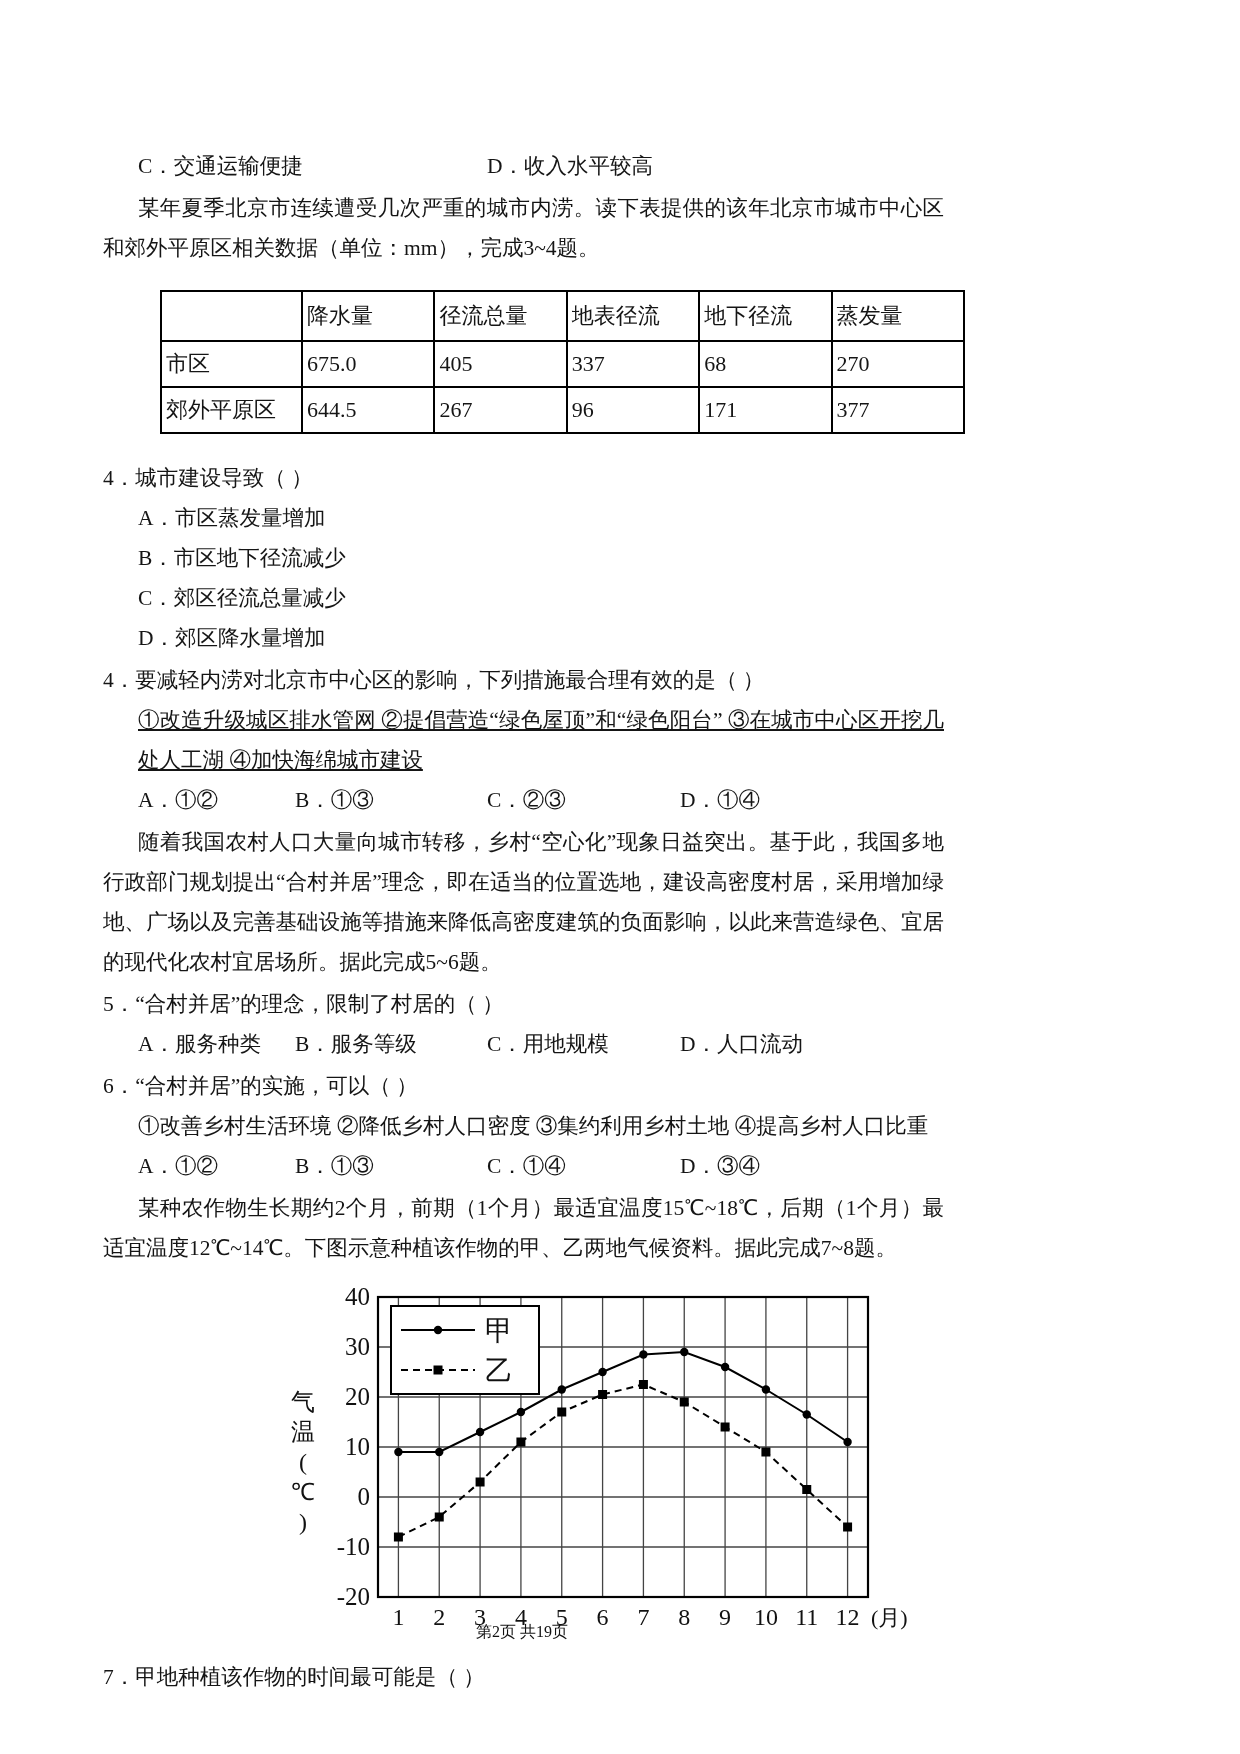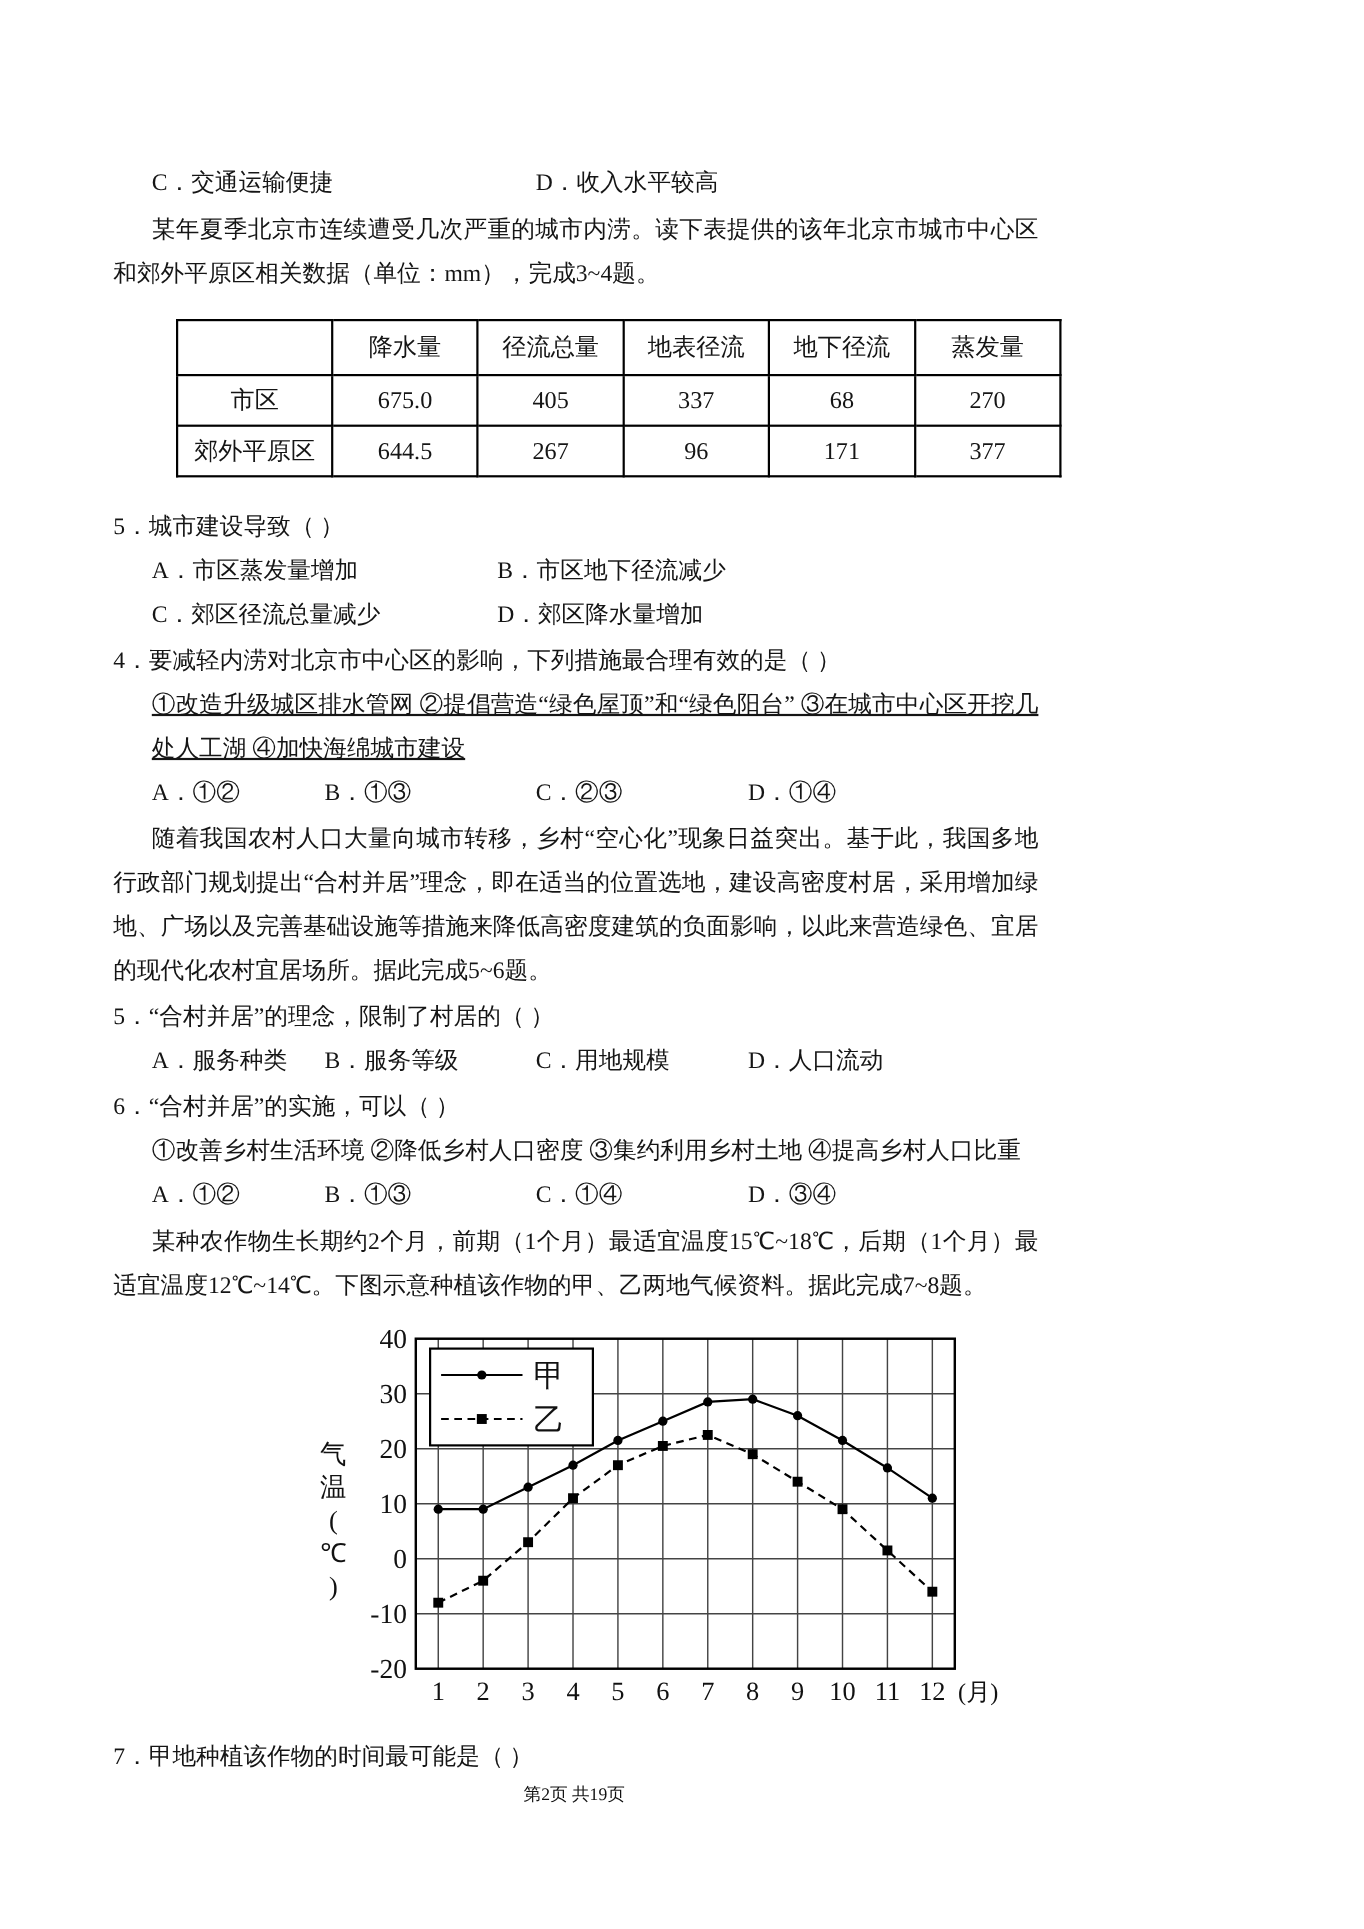--- a/index.html
+++ b/index.html
@@ -16,31 +16,31 @@
   }
   .row2{display:flex;}
   .row2 .opt{width:349px;}
   .row4{display:flex;padding-left:35px;}
   .row4 .o1{width:157px;}
   .row4 .o2{width:192px;}
   .row4 .o3{width:193px;}
   .indent{padding-left:35px;}
   p.para{margin:2px 0 0 0;text-align:justify;text-indent:35px;}
   .stem{margin-top:2px;}
-  .optblock{margin:0;}
+  .optblock{margin:0;flex-direction:column;}
   
   table.data{
     border-collapse:collapse;
     margin:22px 0 24px 57px;
     width:805px;
     table-layout:fixed;
   }
   table.data td{
     border:2px solid #000;
-    text-align:center;
+    text-align:left;
     height:44px;
     font-size:22px;
     padding:0 4px;
     margin-left:40px;
   }
   table.data tr.hd td{height:48px;}
   table.data td.c0{width:131px;}
   
   .chart-wrap{margin:14px 0 0 180px;width:640px;}
   svg text{font-family:"Liberation Serif", serif;}
@@ -83,21 +83,21 @@
         <td class="c0">郊外平原区</td>
         <td>644.5</td>
         <td>267</td>
         <td>96</td>
         <td>171</td>
         <td>377</td>
       </tr>
     </tbody>
   </table>
 
-  <div class="stem">5．城市建设导致（ ）</div>
+  <div class="stem">4．城市建设导致（ ）</div>
   <div class="row2 indent optblock">
     <span class="opt" style="width:314px;">A．市区蒸发量增加</span>
     <span class="opt">B．市区地下径流减少</span>
   </div>
   <div class="row2 indent optblock">
     <span class="opt" style="width:314px;">C．郊区径流总量减少</span>
     <span class="opt">D．郊区降水量增加</span>
   </div>
 
   <div class="stem">4．要减轻内涝对北京市中心区的影响，下列措施最合理有效的是（ ）</div>

